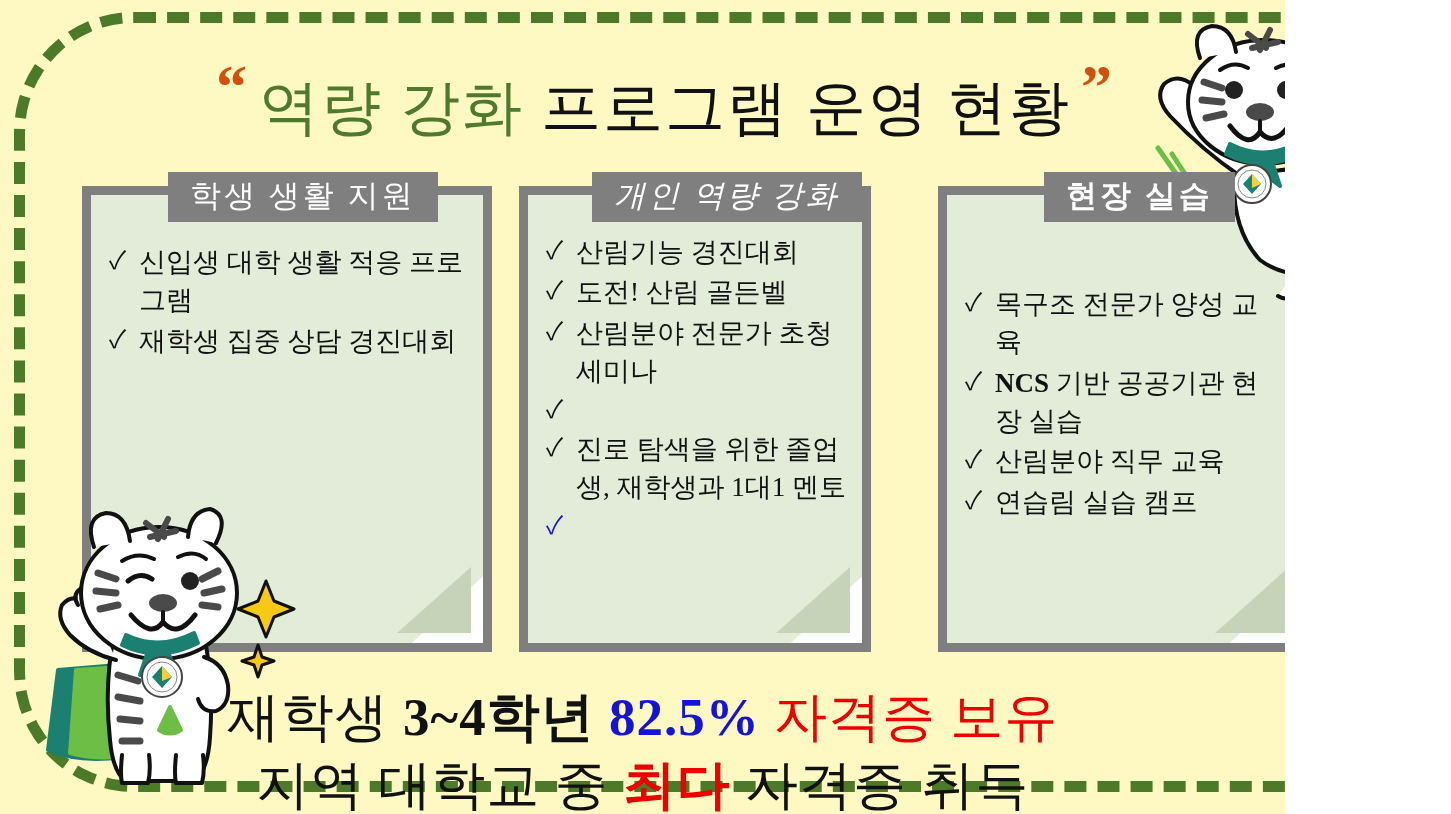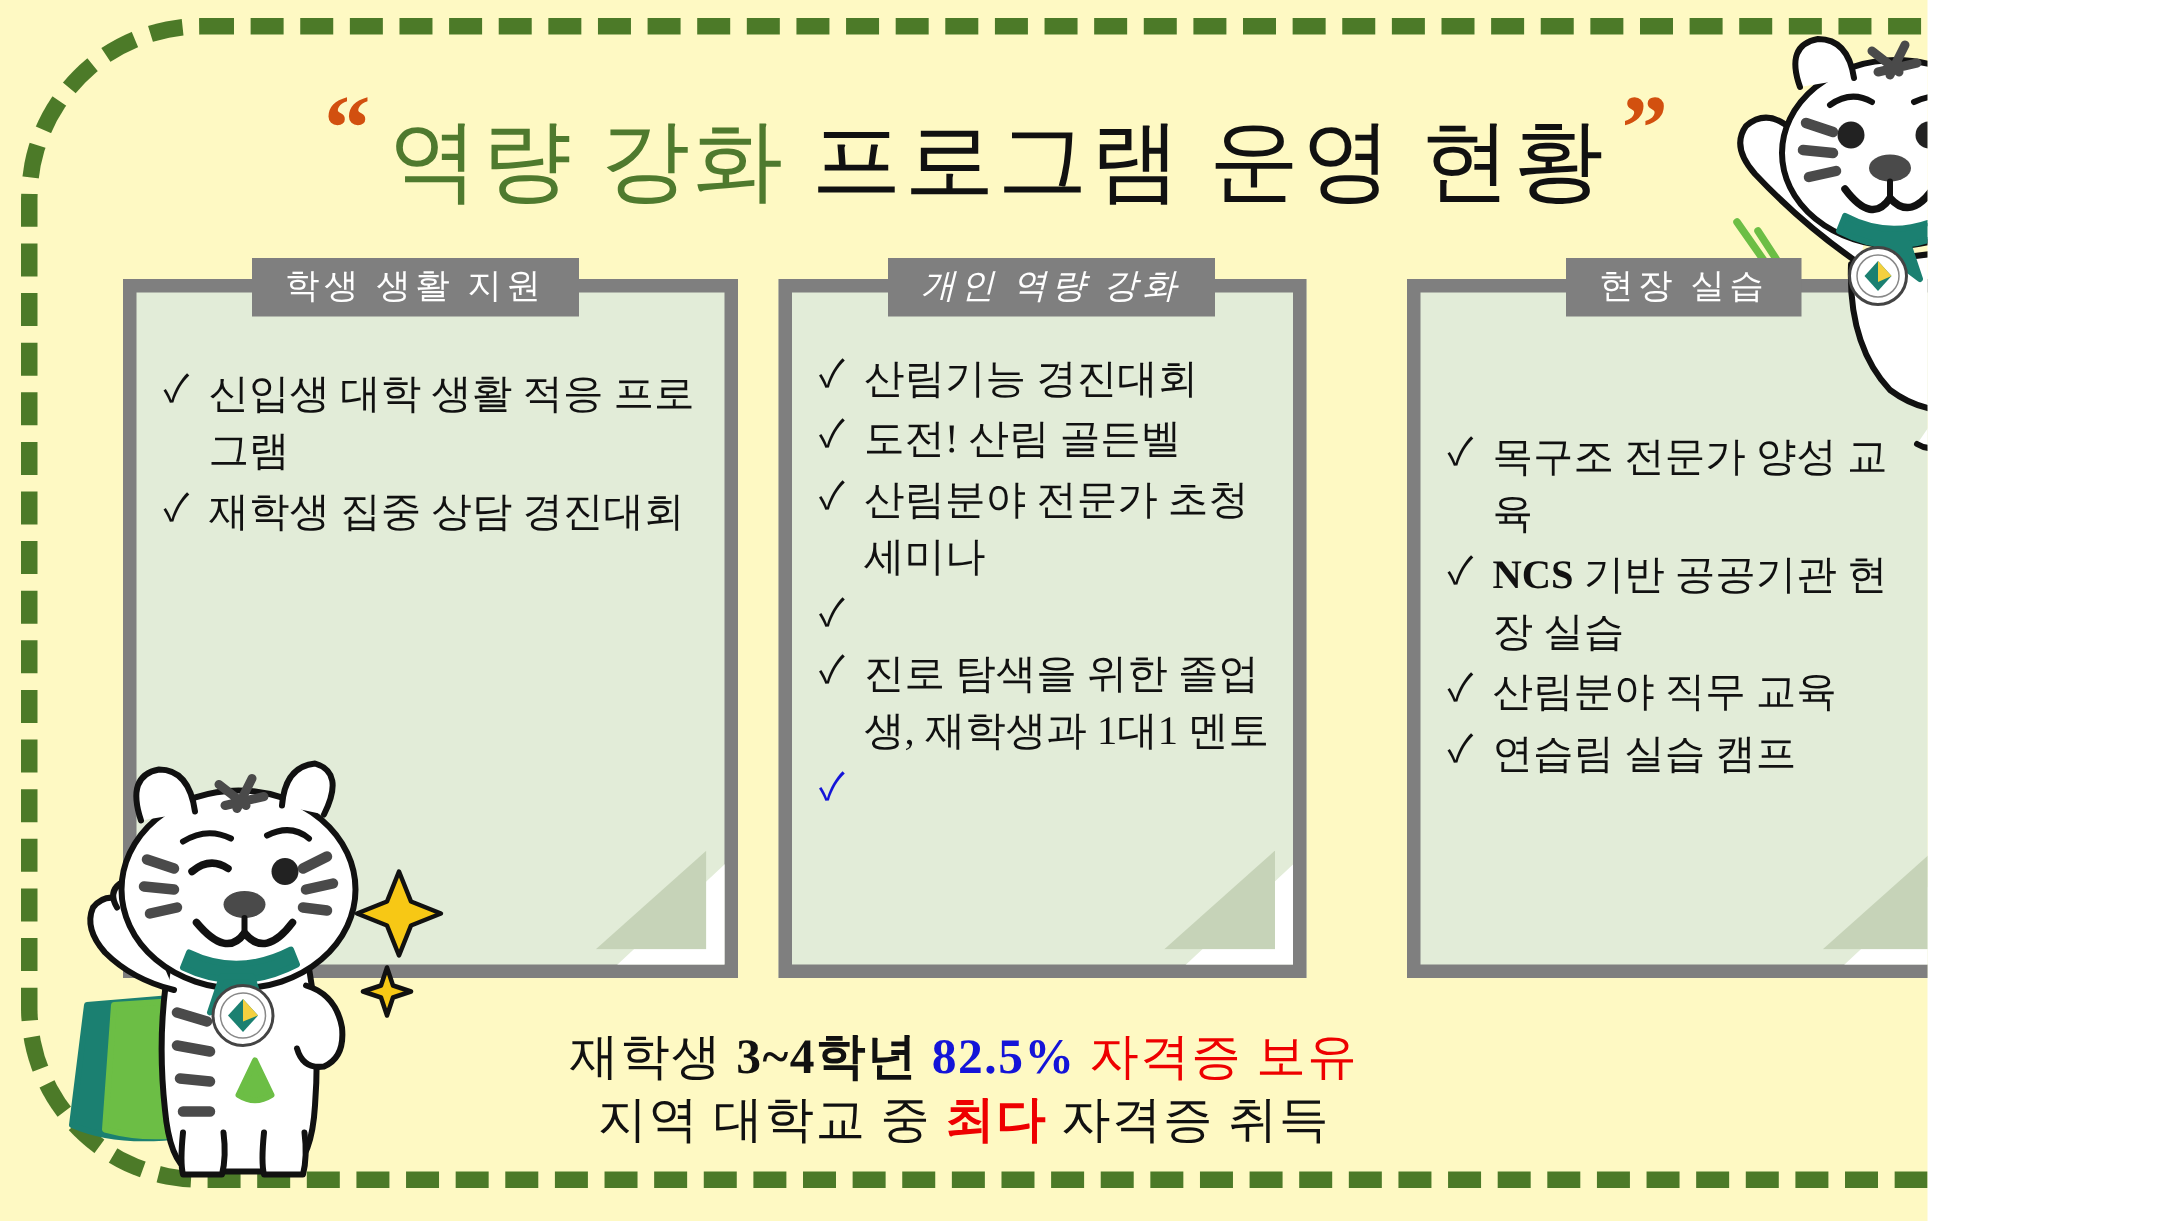--- a/index.html
+++ b/index.html
@@ -92,21 +92,21 @@
     height: 66px;
     background: #c6d3b8;
     clip-path: polygon(100% 0, 100% 100%, 0 100%);
     border-left: 0;
   }
 
   .card-head {
     position: absolute;
     background: #7f7f7f;
     color: #ffffff;
-    font-size: 23px;
+    font-size: 31px;
     letter-spacing: 3px;
     line-height: 1.28;
     padding: 4px 22px 6px 22px;
     white-space: nowrap;
     z-index: 6;
   }
 
   .list {
     position: absolute;
     left: 18px;
@@ -136,21 +136,21 @@
   
   .summary {
     position: absolute;
     left: 0;
     right: 0;
     top: 684px;
     text-align: center;
     white-space: nowrap;
   }
   .sum-line {
-    font-size: 33px;
+    font-size: 53px;
     line-height: 1.28;
     color: #111111;
     letter-spacing: 1px;
   }
   .red { color: #ee0000; }
   .blue-b { color: #1414d8; font-weight: bold; }
   .blk-b { color: #111111; font-weight: bold; }
 
   
   .mascot { position: absolute; }
@@ -237,21 +237,21 @@
       <li class="item">
         <span class="check">✓</span>
         <span class="item-text">산림분야 직무 교육</span>
       </li>
       <li class="item">
         <span class="check">✓</span>
         <span class="item-text">연습림 실습 캠프</span>
       </li>
     </ul>
   </div>
-  <div class="card-head" style="left:1044px; top:172px;">현장 실습</div>
+  <div class="card-head" style="left:1044px; top:172px;font-weight:bold;">현장 실습</div>
 
   <div class="summary">
     <div class="sum-line">
       <span>재학생 </span><span class="blk-b">3~4</span><span class="blk-b">학년 </span><span class="blue-b">82.5%</span><span class="red"> 자격증 보유</span>
     </div>
     <div class="sum-line">
       <span>지역 대학교 중 </span><span class="red bold">최다</span><span> 자격증 취득</span>
     </div>
   </div>
 

